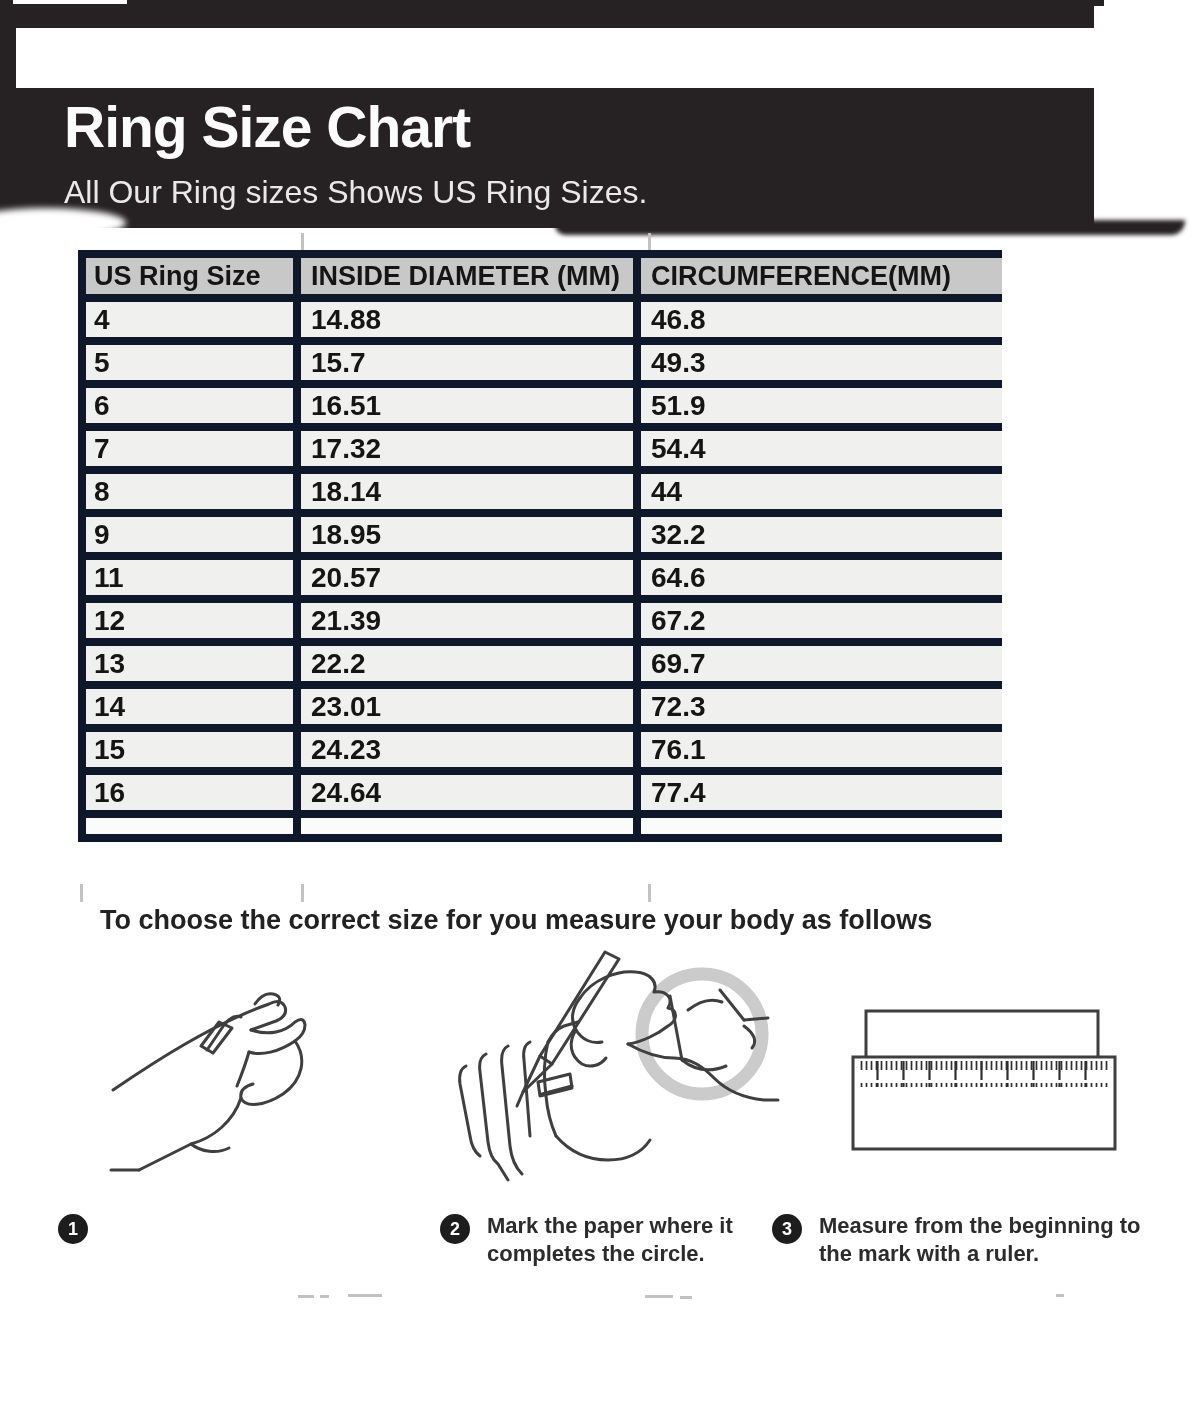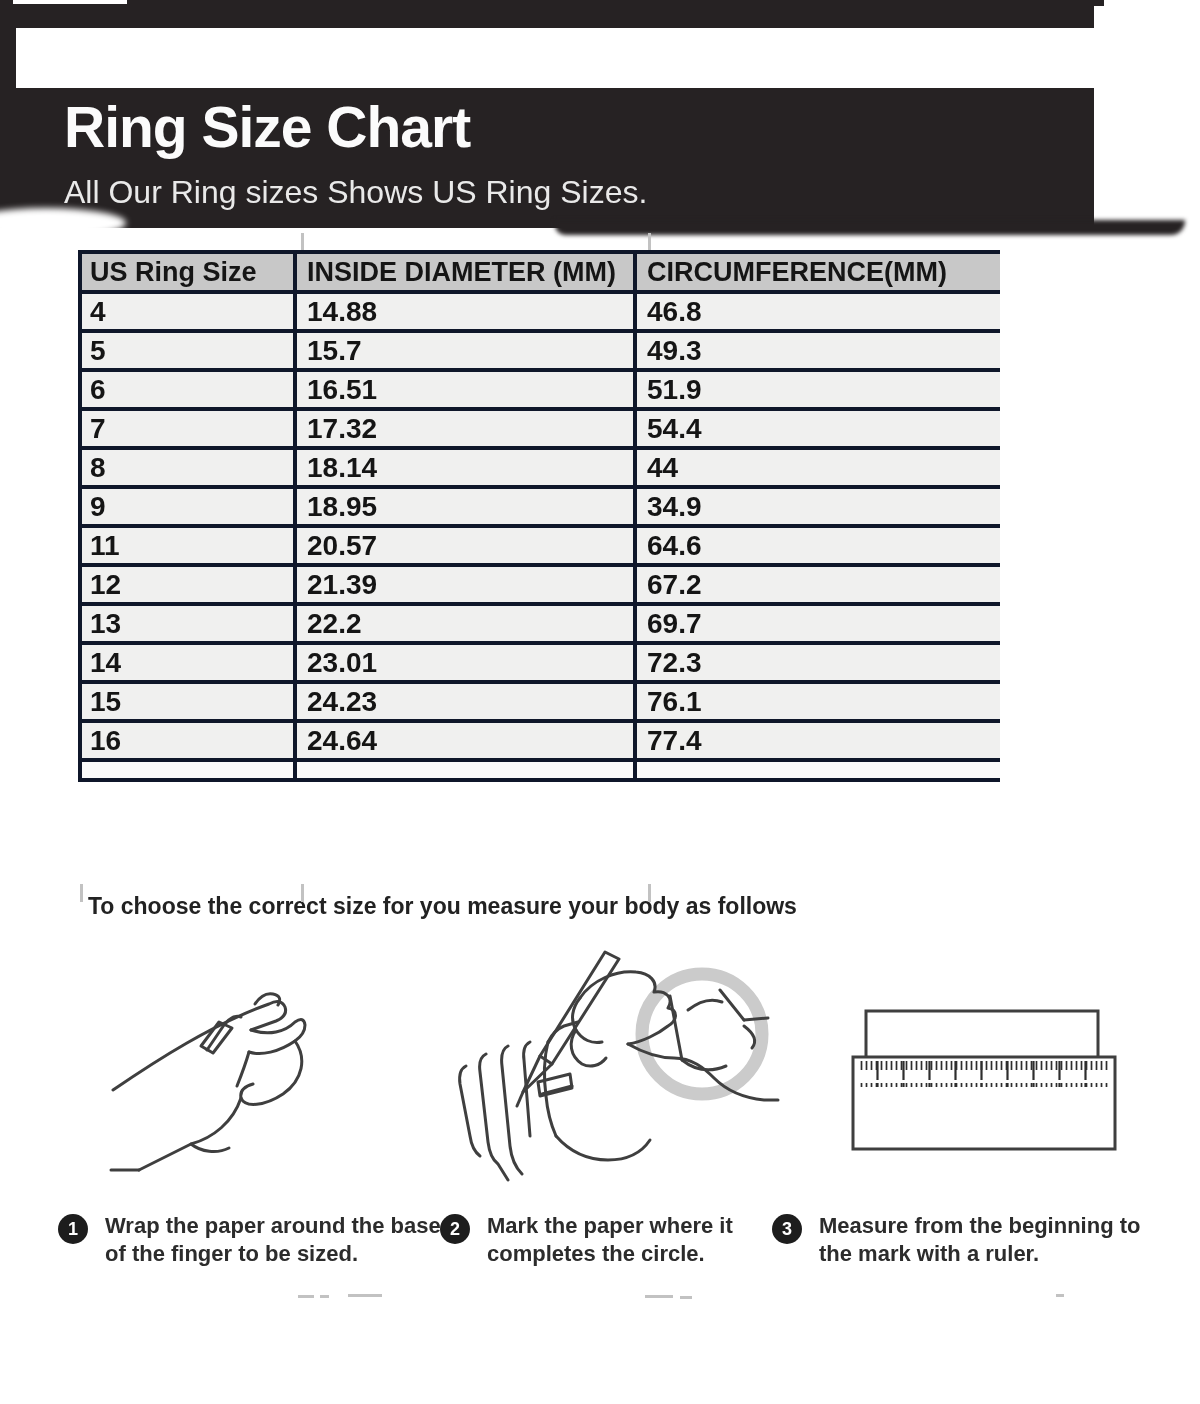--- a/index.html
+++ b/index.html
@@ -16,30 +16,30 @@
   .hero-subtitle { position:absolute; left:64px; top:174px; margin:0; color:#e9e9e9;
                    font-size:32px; font-weight:normal; }
   .hero-blob { position:absolute; left:-34px; top:208px; width:160px; height:30px;
                background:#fff; border-radius:50%; filter:blur(3px); }
   .hero-dip { position:absolute; left:555px; top:220px; width:630px; height:15px;
               background:#262223; border-radius:0 0 14px 10px; filter:blur(2px); }
 
   
   .ring-table { position:absolute; left:78px; top:250px; width:920px;
                 border-collapse:collapse; table-layout:fixed; }
-  .ring-table th, .ring-table td { border:4px solid #0f172a; font-weight:bold; color:#151515;
+  .ring-table th, .ring-table td { border:8px solid #0f172a; font-weight:bold; color:#151515;
                                    text-align:left; vertical-align:middle; overflow:hidden; }
   .ring-table th { background:#c8c8c8; height:36px; font-size:27px; padding:0 0 0 8px; }
   .ring-table td { background:#f0f0ef; height:35px; font-size:28px; padding:0 0 0 8px; }
   .ring-table th:last-child, .ring-table td:last-child { border-right:none; }
   .ring-table td.c2, .ring-table th.c2, .ring-table td.c3, .ring-table th.c3 { padding-left:10px; }
   .ring-table .empty-row td { height:16px; background:#fbfbfb; }
 
   
-  .intro { position:absolute; left:88px; top:893px; margin:0; font-size:23px;
+  .intro { position:absolute; left:88px; top:893px; margin:12px; font-size:27px;
            font-weight:bold; color:#222; }
 
   
   .figure { position:absolute; }
   #fig1 { left:105px; top:972px; }
   #fig2 { left:430px; top:946px; }
   #fig3 { left:850px; top:1005px; }
   .sketch { stroke:#3f3f3f; stroke-width:3; fill:none; stroke-linecap:round; stroke-linejoin:round; }
 
   
@@ -108,21 +108,21 @@
           <td class="c3">54.4</td>
         </tr>
       <tr>
           <td>8</td>
           <td class="c2">18.14</td>
           <td class="c3">44</td>
         </tr>
       <tr>
           <td>9</td>
           <td class="c2">18.95</td>
-          <td class="c3">34.9</td>
+          <td class="c3">32.2</td>
         </tr>
       <tr>
           <td>11</td>
           <td class="c2">20.57</td>
           <td class="c3">64.6</td>
         </tr>
       <tr>
           <td>12</td>
           <td class="c2">21.39</td>
           <td class="c3">67.2</td>
@@ -213,21 +213,20 @@
       </pattern>
     </defs>
     <rect x="16" y="6" width="232" height="50" fill="#ffffff" stroke="#3f3f3f" stroke-width="3"></rect>
     <rect x="3" y="52" width="262" height="92" fill="#ffffff" stroke="#3f3f3f" stroke-width="3"></rect>
     <rect x="10" y="56" width="248" height="26" fill="url(#ticksShort)"></rect>
     <rect x="10" y="56" width="248" height="26" fill="url(#ticksLong)"></rect>
   </svg>
 
   <div class="step" id="step1">
     <span class="step-badge">1</span>
-    <span class="step-text">Wrap the paper around the base of the finger to be sized.</span>
   </div>
   <div class="step" id="step2">
     <span class="step-badge">2</span>
     <span class="step-text">Mark the paper where it completes the circle.</span>
   </div>
   <div class="step" id="step3">
     <span class="step-badge">3</span>
     <span class="step-text">Measure from the beginning to the mark with a ruler.</span>
   </div>
 

